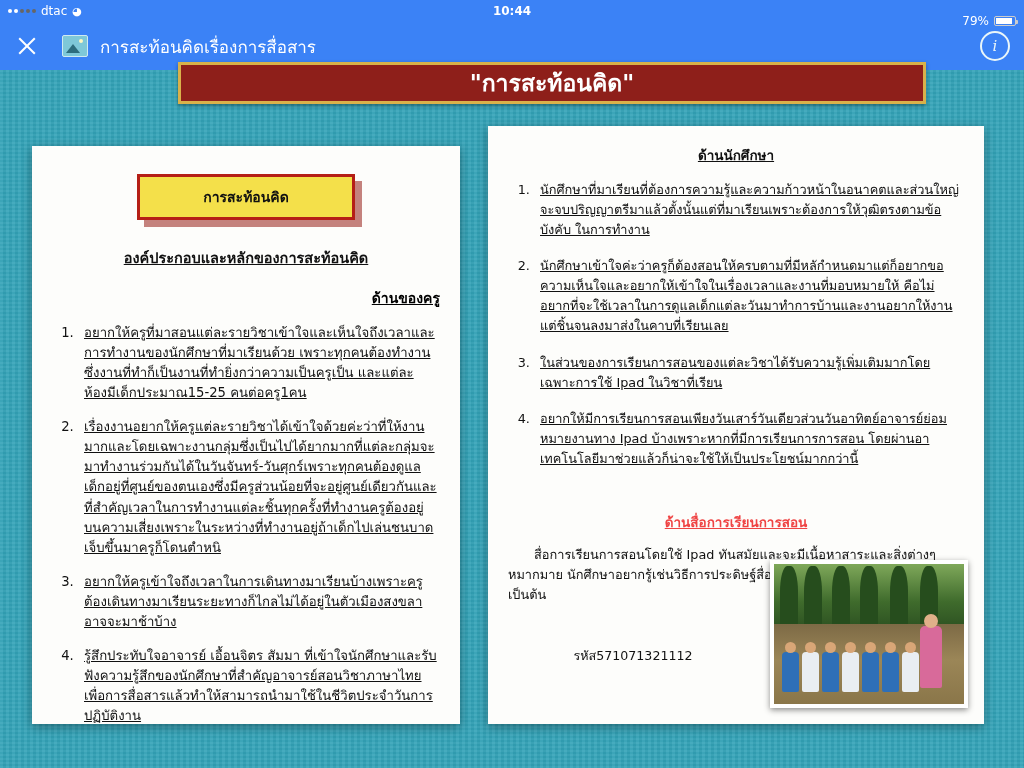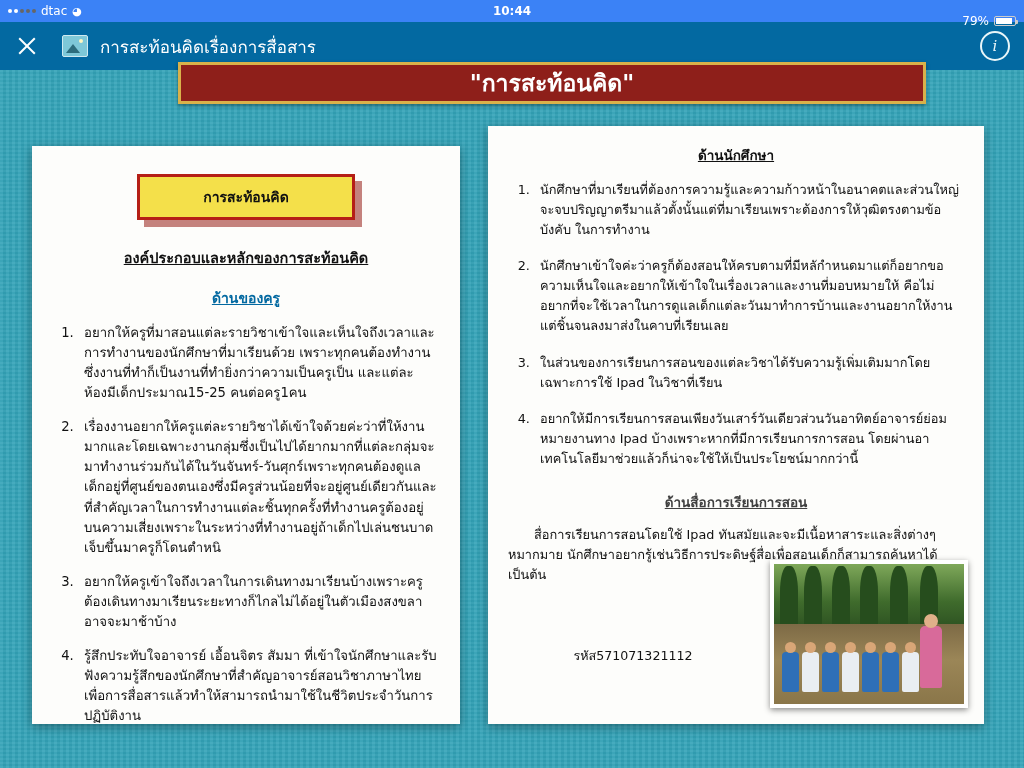--- a/index.html
+++ b/index.html
@@ -81,21 +81,21 @@
     background: #fff;
     display: block;
   }
 
   
   .topbar {
     position: absolute;
     top: 22px; left: 0;
     width: 1024px;
     height: 48px;
-    background: #0369a1;
+    background: #3b82f6;
     display: flex;
     align-items: center;
     padding: 0 14px;
     box-sizing: border-box;
     color: #fff;
   }
   .close-x {
     width: 26px; height: 26px;
     position: relative;
     cursor: pointer;
@@ -237,60 +237,61 @@
   }
   .subhead {
     text-align: center;
     font-weight: bold;
     font-size: 14.5px;
     margin-top: 26px;
     text-decoration: underline;
     color: #111;
   }
   .subhead2 {
-    text-align: center;
+    text-align: right;
     font-weight: bold;
     font-size: 14px;
     margin-top: 18px;
     text-decoration: underline;
-    color: #0369a1;
+    color: #000000;
   }
 
   ol.numlist {
     margin: 14px 0 0 0;
     padding-left: 26px;
     color: #111;
   }
   ol.numlist > li {
     font-size: 13.2px;
     line-height: 1.52;
     margin-bottom: 14px;
     padding-left: 6px;
+    text-decoration: underline;
   }
   .panel.right ol.numlist > li {
     font-size: 12.8px;
     line-height: 1.55;
     margin-bottom: 17px;
   }
 
   .right-head {
     text-align: center;
     font-weight: bold;
     font-size: 13.5px;
     text-decoration: underline;
     color: #111;
     margin-top: 2px;
   }
   .media-head {
     text-align: center;
     font-weight: bold;
     font-size: 13.5px;
     text-decoration: underline;
-    color: #404040;
-    margin-top: 22px;
+    color: #ef4444;
+    margin-top: 42px;
   }
   .media-para {
     font-size: 12.8px;
     line-height: 1.55;
     color: #111;
     margin-top: 12px;
     text-indent: 26px;
   }
   .author {
     position: absolute;

